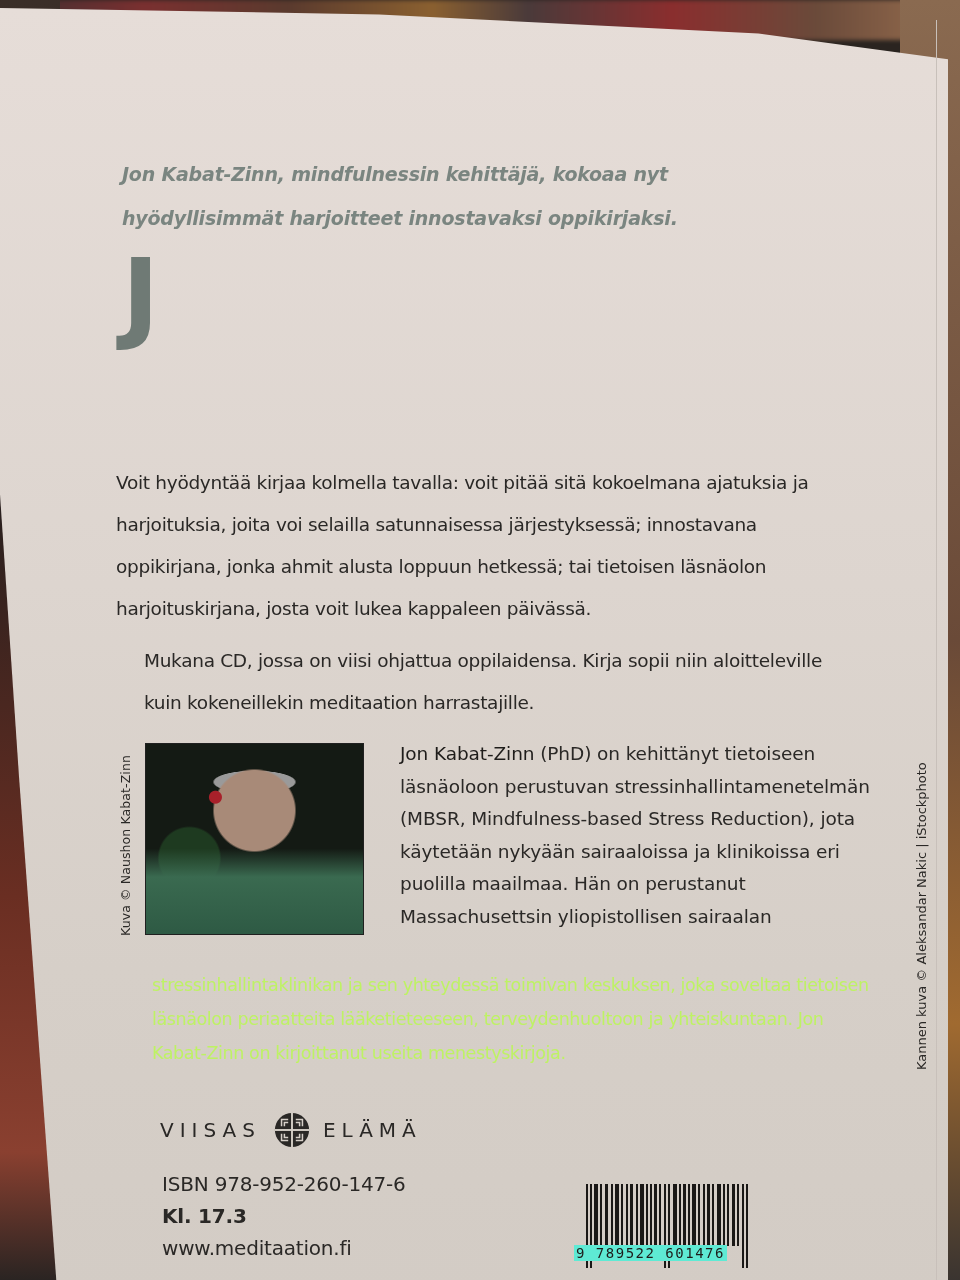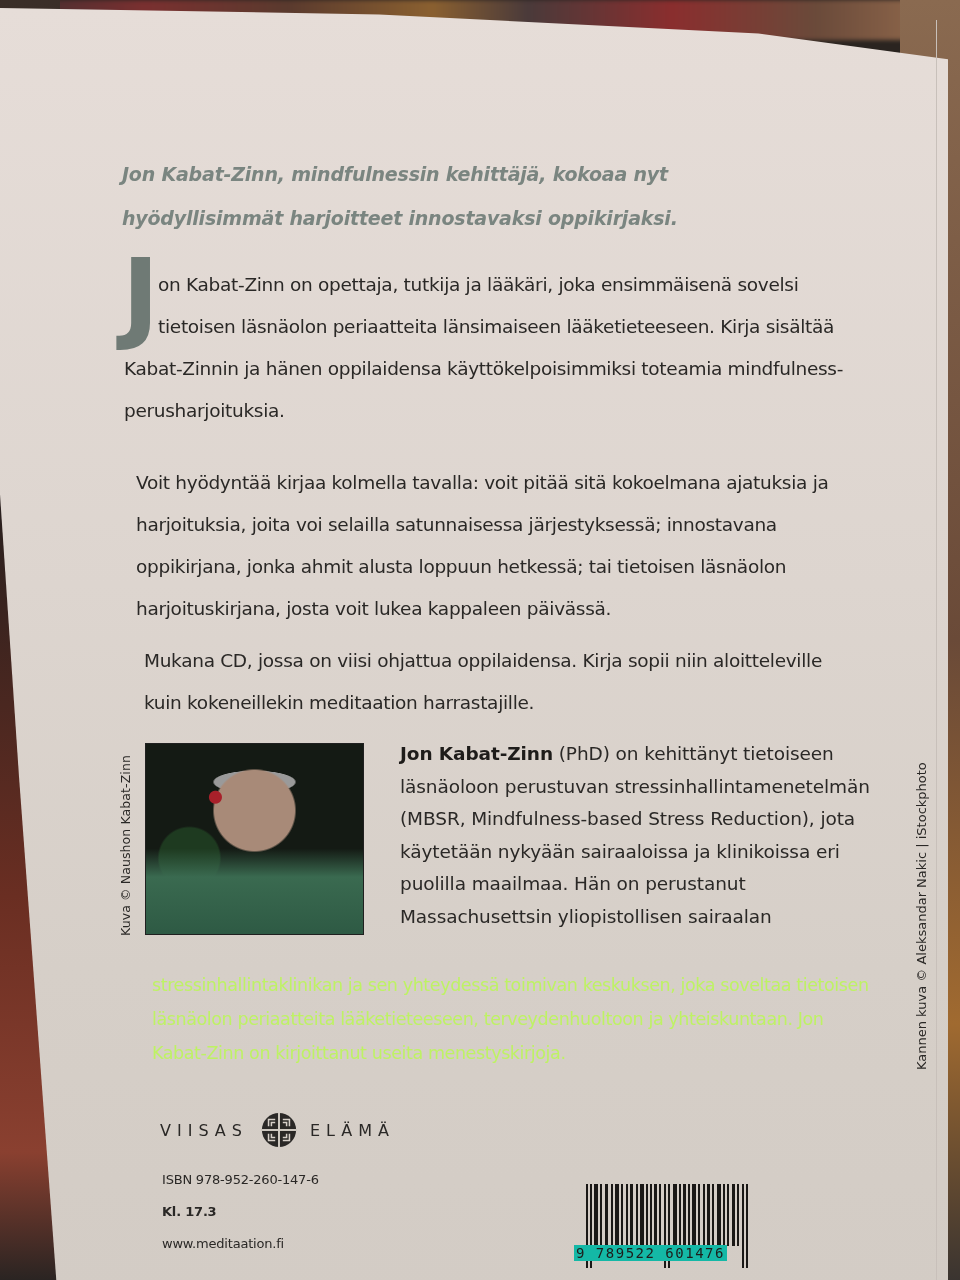--- a/index.html
+++ b/index.html
@@ -42,21 +42,21 @@
     .p1 { left: 124px; top: 264px; width: 720px; }
     .dropcap {
       float: left; width: 26px; height: 72px; margin: 10px 8px 0 0;
       position: relative;
     }
     .dropcap span {
       position: absolute; left: -2px; top: -28px;
       font-size: 100px; line-height: 100px; font-weight: bold; color: #6f7a75;
       font-family: "DejaVu Sans", sans-serif;
     }
-    .p2 { left: 136px; top: 462px; width: 720px; }
+    .p2 { left: 116px; top: 462px; width: 720px; }
     .p3 { left: 144px; top: 640px; width: 720px; }
     .photo {
       position: absolute; left: 145px; top: 743px; width: 217px; height: 190px;
       background:
         radial-gradient(circle at 32% 28%, #a8202a 0 6px, transparent 7px),
         radial-gradient(ellipse 60px 60px at 50% 35%, #a88a78 0 40px, transparent 42px),
         radial-gradient(ellipse 80px 22px at 50% 20%, #9a9a9a 0 40px, transparent 42px),
         linear-gradient(180deg, transparent 55%, #3a6a50 70%, #2e5a44 100%),
         radial-gradient(circle at 20% 60%, #1e3a20 0 30px, transparent 32px),
         #141a14;
@@ -64,67 +64,66 @@
     }
     .photo-credit {
       position: absolute; left: 118px; top: 936px; width: 200px;
       transform: rotate(-90deg); transform-origin: 0 0;
       font-size: 12.5px; color: #2a2826; letter-spacing: 0.1px; white-space: nowrap;
     }
     .bio {
       position: absolute; left: 400px; top: 738px; width: 480px;
       font-size: 18.5px; line-height: 32.5px; color: #2a2826; letter-spacing: -0.1px;
     }
-    .bio b { font-weight: bold; color: #1e1c1a; }
+    .bio b { font-weight: normal; color: #1e1c1a; }
     .bio-cont {
       position: absolute; left: 152px; top: 968px; width: 720px;
       font-size: 17.5px; line-height: 34px; color: #bef264; letter-spacing: -0.4px;
     }
     .cover-credit {
       position: absolute; left: 914px; top: 1070px; width: 380px;
       transform: rotate(-90deg); transform-origin: 0 0;
       font-size: 13px; color: #2a2826; white-space: nowrap;
     }
     .logo {
       position: absolute; left: 160px; top: 1110px; height: 40px;
       display: flex; align-items: center; gap: 12px;
-      font-size: 16px; letter-spacing: 6px; color: #2a2826;
+      font-size: 20px; letter-spacing: 6px; color: #2a2826;
     }
     .logo-mark { width: 38px; height: 38px; }
     .meta {
-      position: absolute; left: 162px; color: #2a2826; font-size: 13px; letter-spacing: -0.2px;
+      position: absolute; left: 162px; color: #2a2826; font-size: 20px; letter-spacing: -0.2px;
     }
     .isbn { top: 1172px; }
     .kl { top: 1204px; font-weight: bold; }
     .web { top: 1236px; }
     .barcode {
       position: absolute; left: 578px; top: 1184px; width: 180px; height: 84px;
     }
     .barcode-num {
       position: absolute; left: 574px; top: 1245px; font-size: 14px; letter-spacing: 1.5px; color: #1e1c1a;
-      font-family: "DejaVu Sans Mono", monospace; background: #14b8a6; padding: 0 2px;
+      font-family: "DejaVu Sans Mono", monospace; background: #5eead4; padding: 0 2px;
     }
   </style>
 </head>
 <body>
 
 <div class="bg-top"></div>
 <div class="bg-left"></div>
 <div class="bg-right"></div>
 
 <div class="cover"></div>
 <div class="spine-line"></div>
 
 <div class="tagline">Jon Kabat-Zinn, mindfulnessin kehittäjä, kokoaa nyt hyödyllisimmät harjoitteet innostavaksi oppikirjaksi.</div>
 
 <div class="para p1">
   <div class="dropcap">
       <span>J</span>
     </div>
-  <span>on Kabat-Zinn on opettaja, tutkija ja lääkäri, joka ensimmäisenä sovelsi tietoisen läsnäolon periaatteita länsimaiseen lääketieteeseen. Kirja sisältää Kabat-Zinnin ja hänen oppilaidensa käyttökelpoisimmiksi toteamia mindfulness-perusharjoituksia.</span>
 </div>
 
 <div class="para p2">Voit hyödyntää kirjaa kolmella tavalla: voit pitää sitä kokoelmana ajatuksia ja harjoituksia, joita voi selailla satunnaisessa järjestyksessä; innostavana oppikirjana, jonka ahmit alusta loppuun hetkessä; tai tietoisen läsnäolon harjoituskirjana, josta voit lukea kappaleen päivässä.</div>
 
 <div class="para p3">Mukana CD, jossa on viisi ohjattua oppilaidensa. Kirja sopii niin aloitteleville kuin kokeneillekin meditaation harrastajille.</div>
 
 <div class="photo" title="Portrait of Jon Kabat-Zinn"></div>
 <div class="photo-credit">Kuva © Naushon Kabat-Zinn</div>
 
 <div class="bio">

